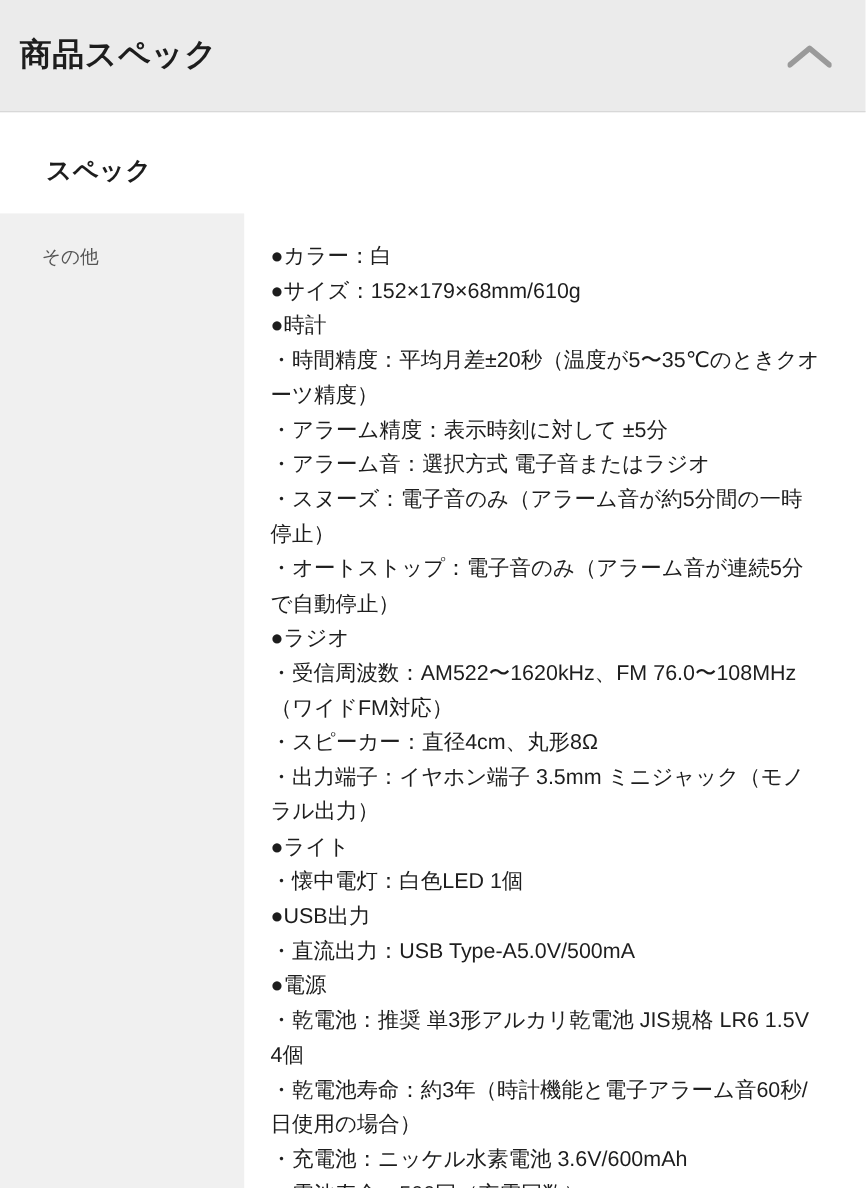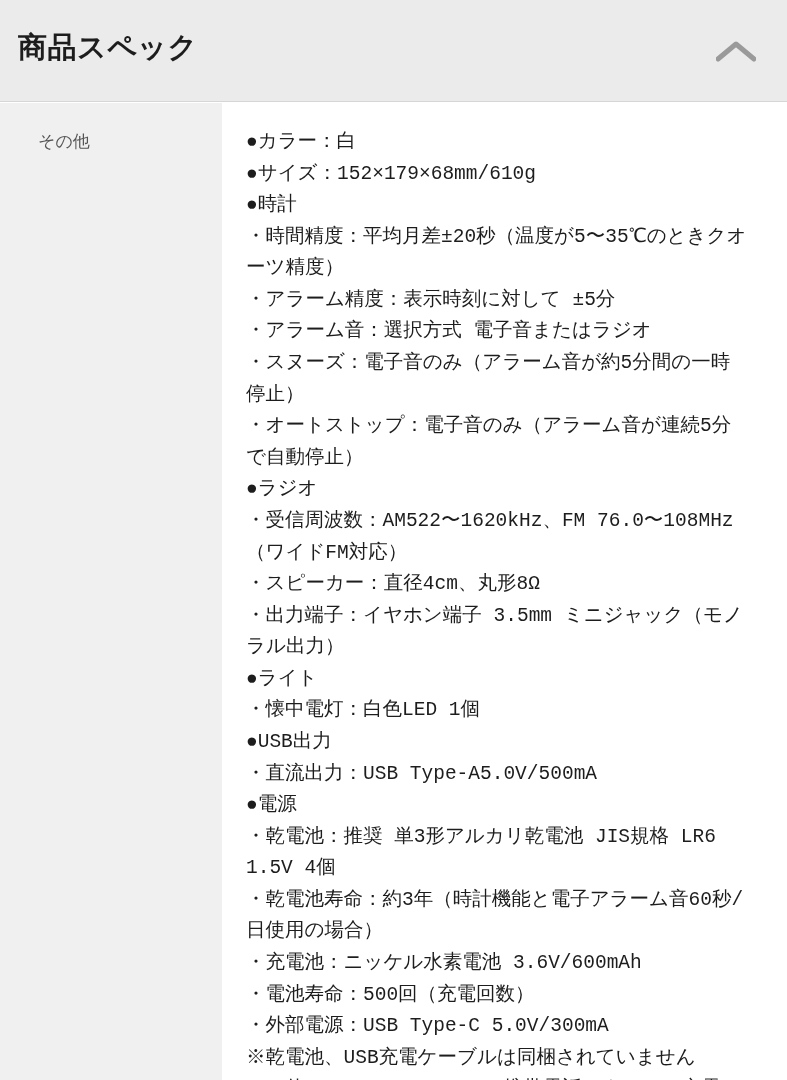--- a/index.html
+++ b/index.html
@@ -14,21 +14,20 @@
     font-family: "Liberation Sans", "DejaVu Sans", sans-serif;
     color: #222222;
     overflow: hidden;
   }
 
   .page {
     position: relative;
     width: 787px;
     height: 871px;
     background: #ffffff;
-    font-family: Liberation Mono, monospace;
   }
 
   
   .section-header {
     position: relative;
     height: 102px;
     background: #ebebeb;
     border-bottom: 1px solid #d6d6d6;
     display: flex;
     align-items: center;
@@ -103,20 +102,21 @@
   <div class="section-header">
     <div class="section-header-title">商品スペック</div>
     <div class="collapse-toggle">
       <svg class="chevron-up" viewBox="0 0 40 22">
         <path d="M2 19 L20 4 L38 19" fill="none" stroke="#9a9a9a" stroke-width="5" stroke-linecap="round" stroke-linejoin="round"></path>
       </svg>
     </div>
   </div>
 
   <div class="spec-body">
+    <div class="spec-heading">スペック</div>
 
     <div class="spec-table">
       <div class="spec-label-cell">その他</div>
       <div class="spec-value-cell">●カラー：白
 ●サイズ：152×179×68mm/610g
 ●時計
 ・時間精度：平均月差±20秒（温度が5〜35℃のときクオーツ精度）
 ・アラーム精度：表示時刻に対して ±5分
 ・アラーム音：選択方式 電子音またはラジオ
 ・スヌーズ：電子音のみ（アラーム音が約5分間の一時停止）

